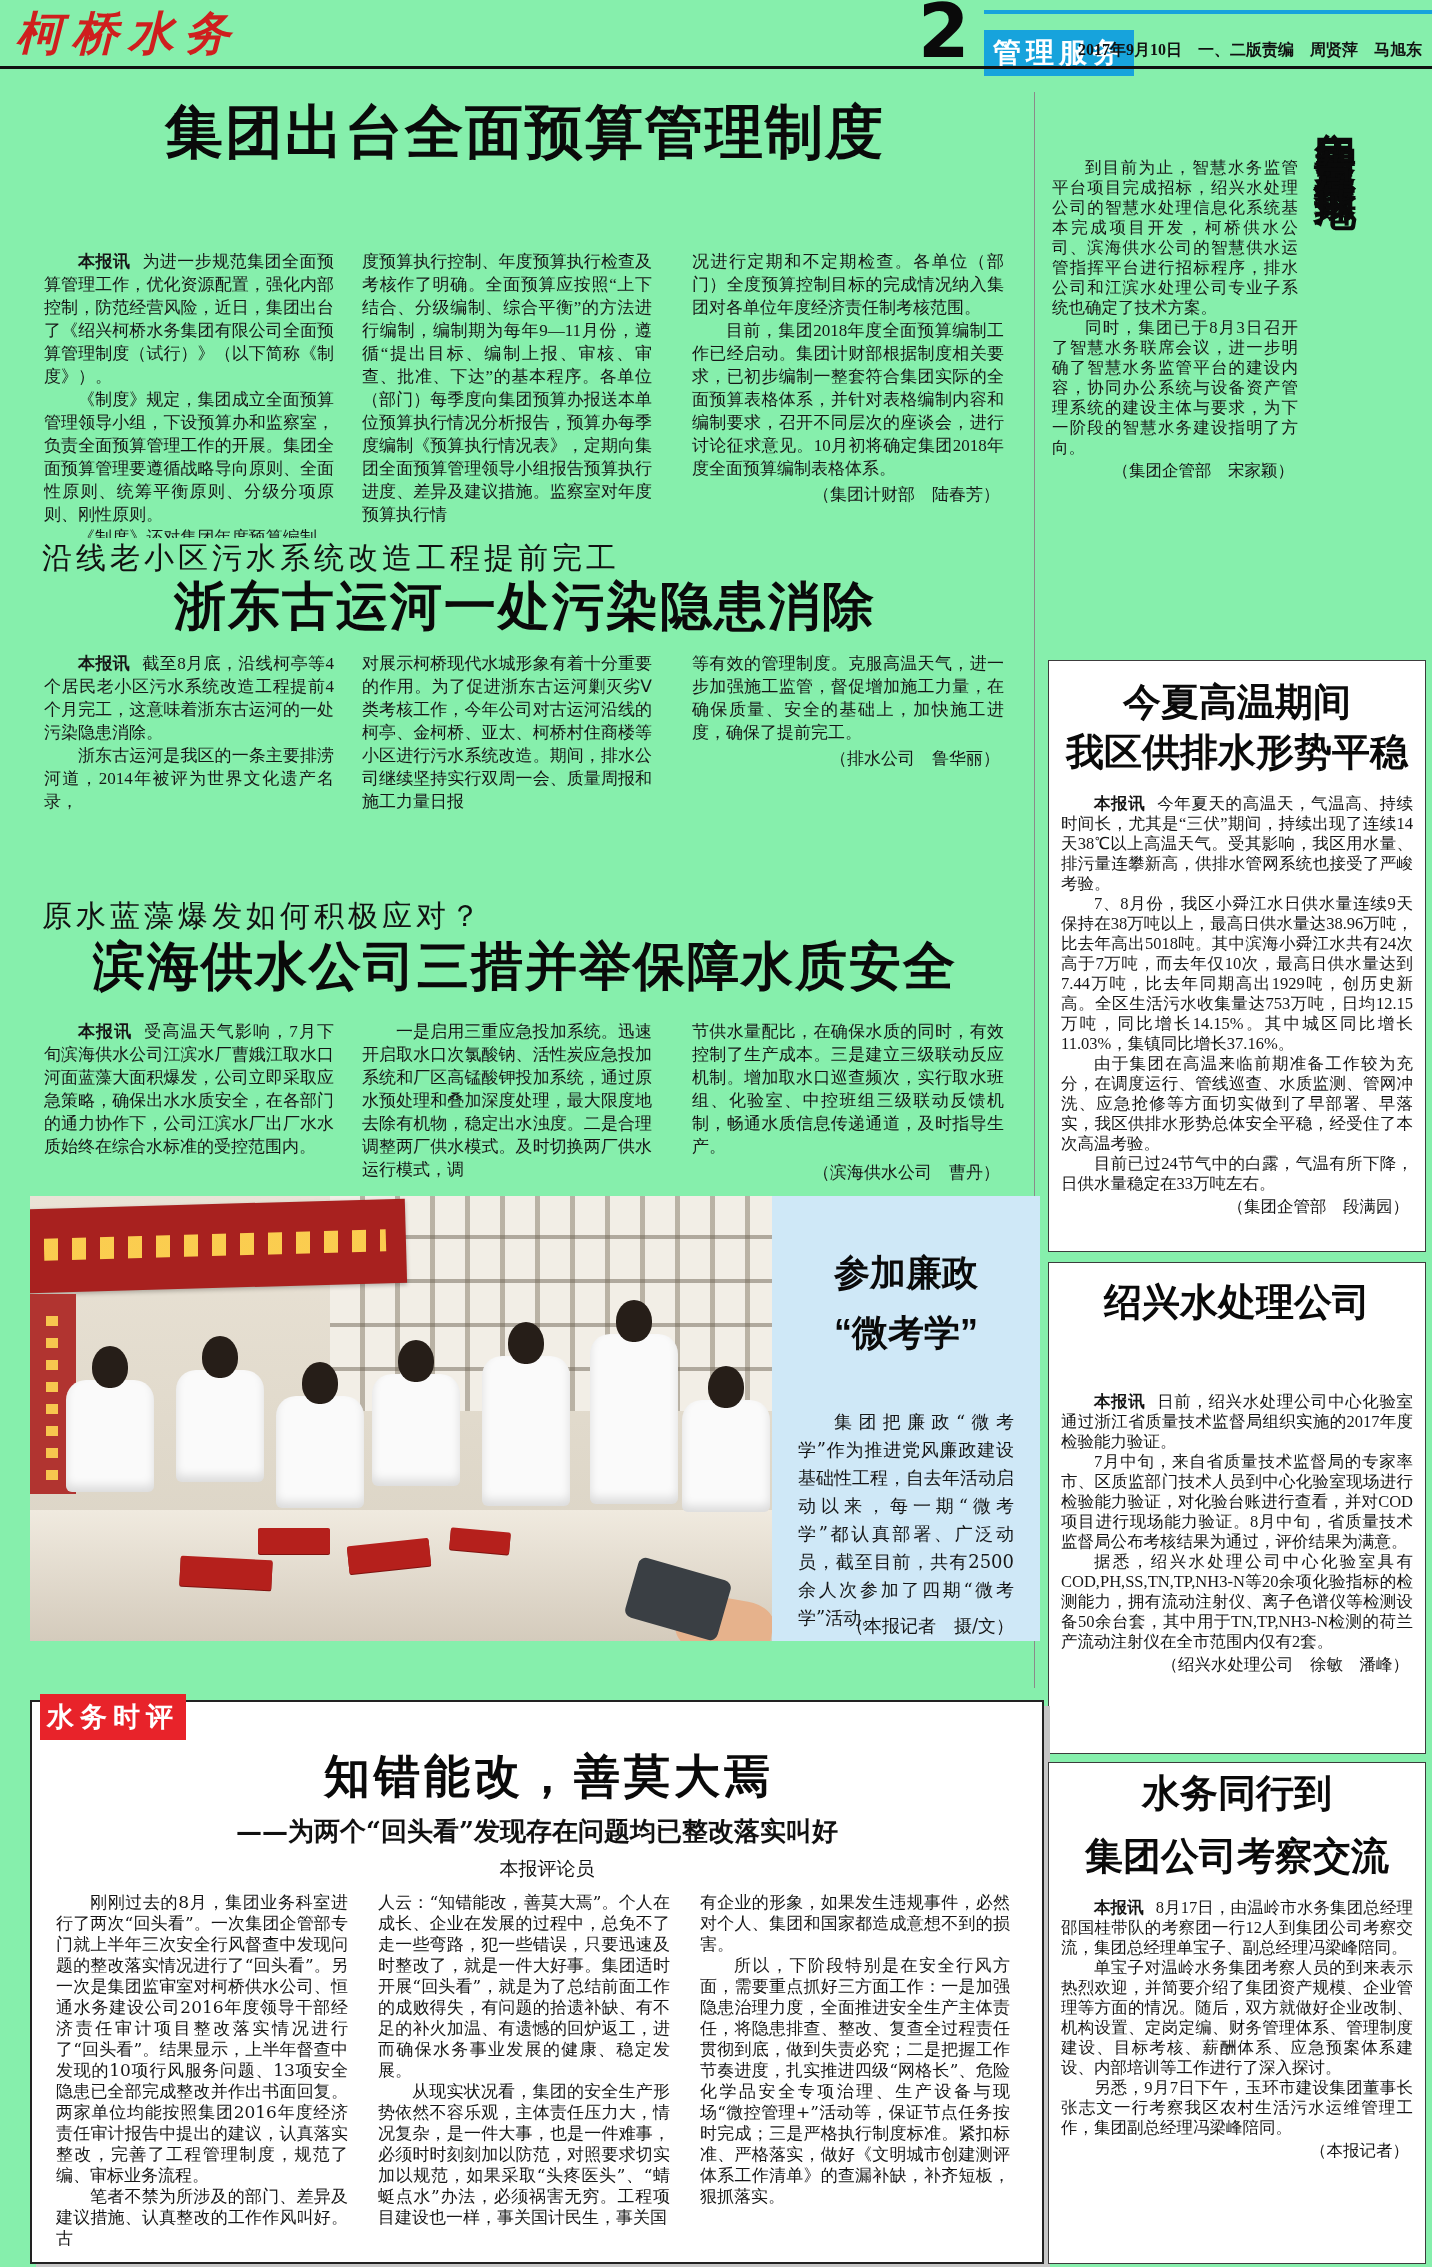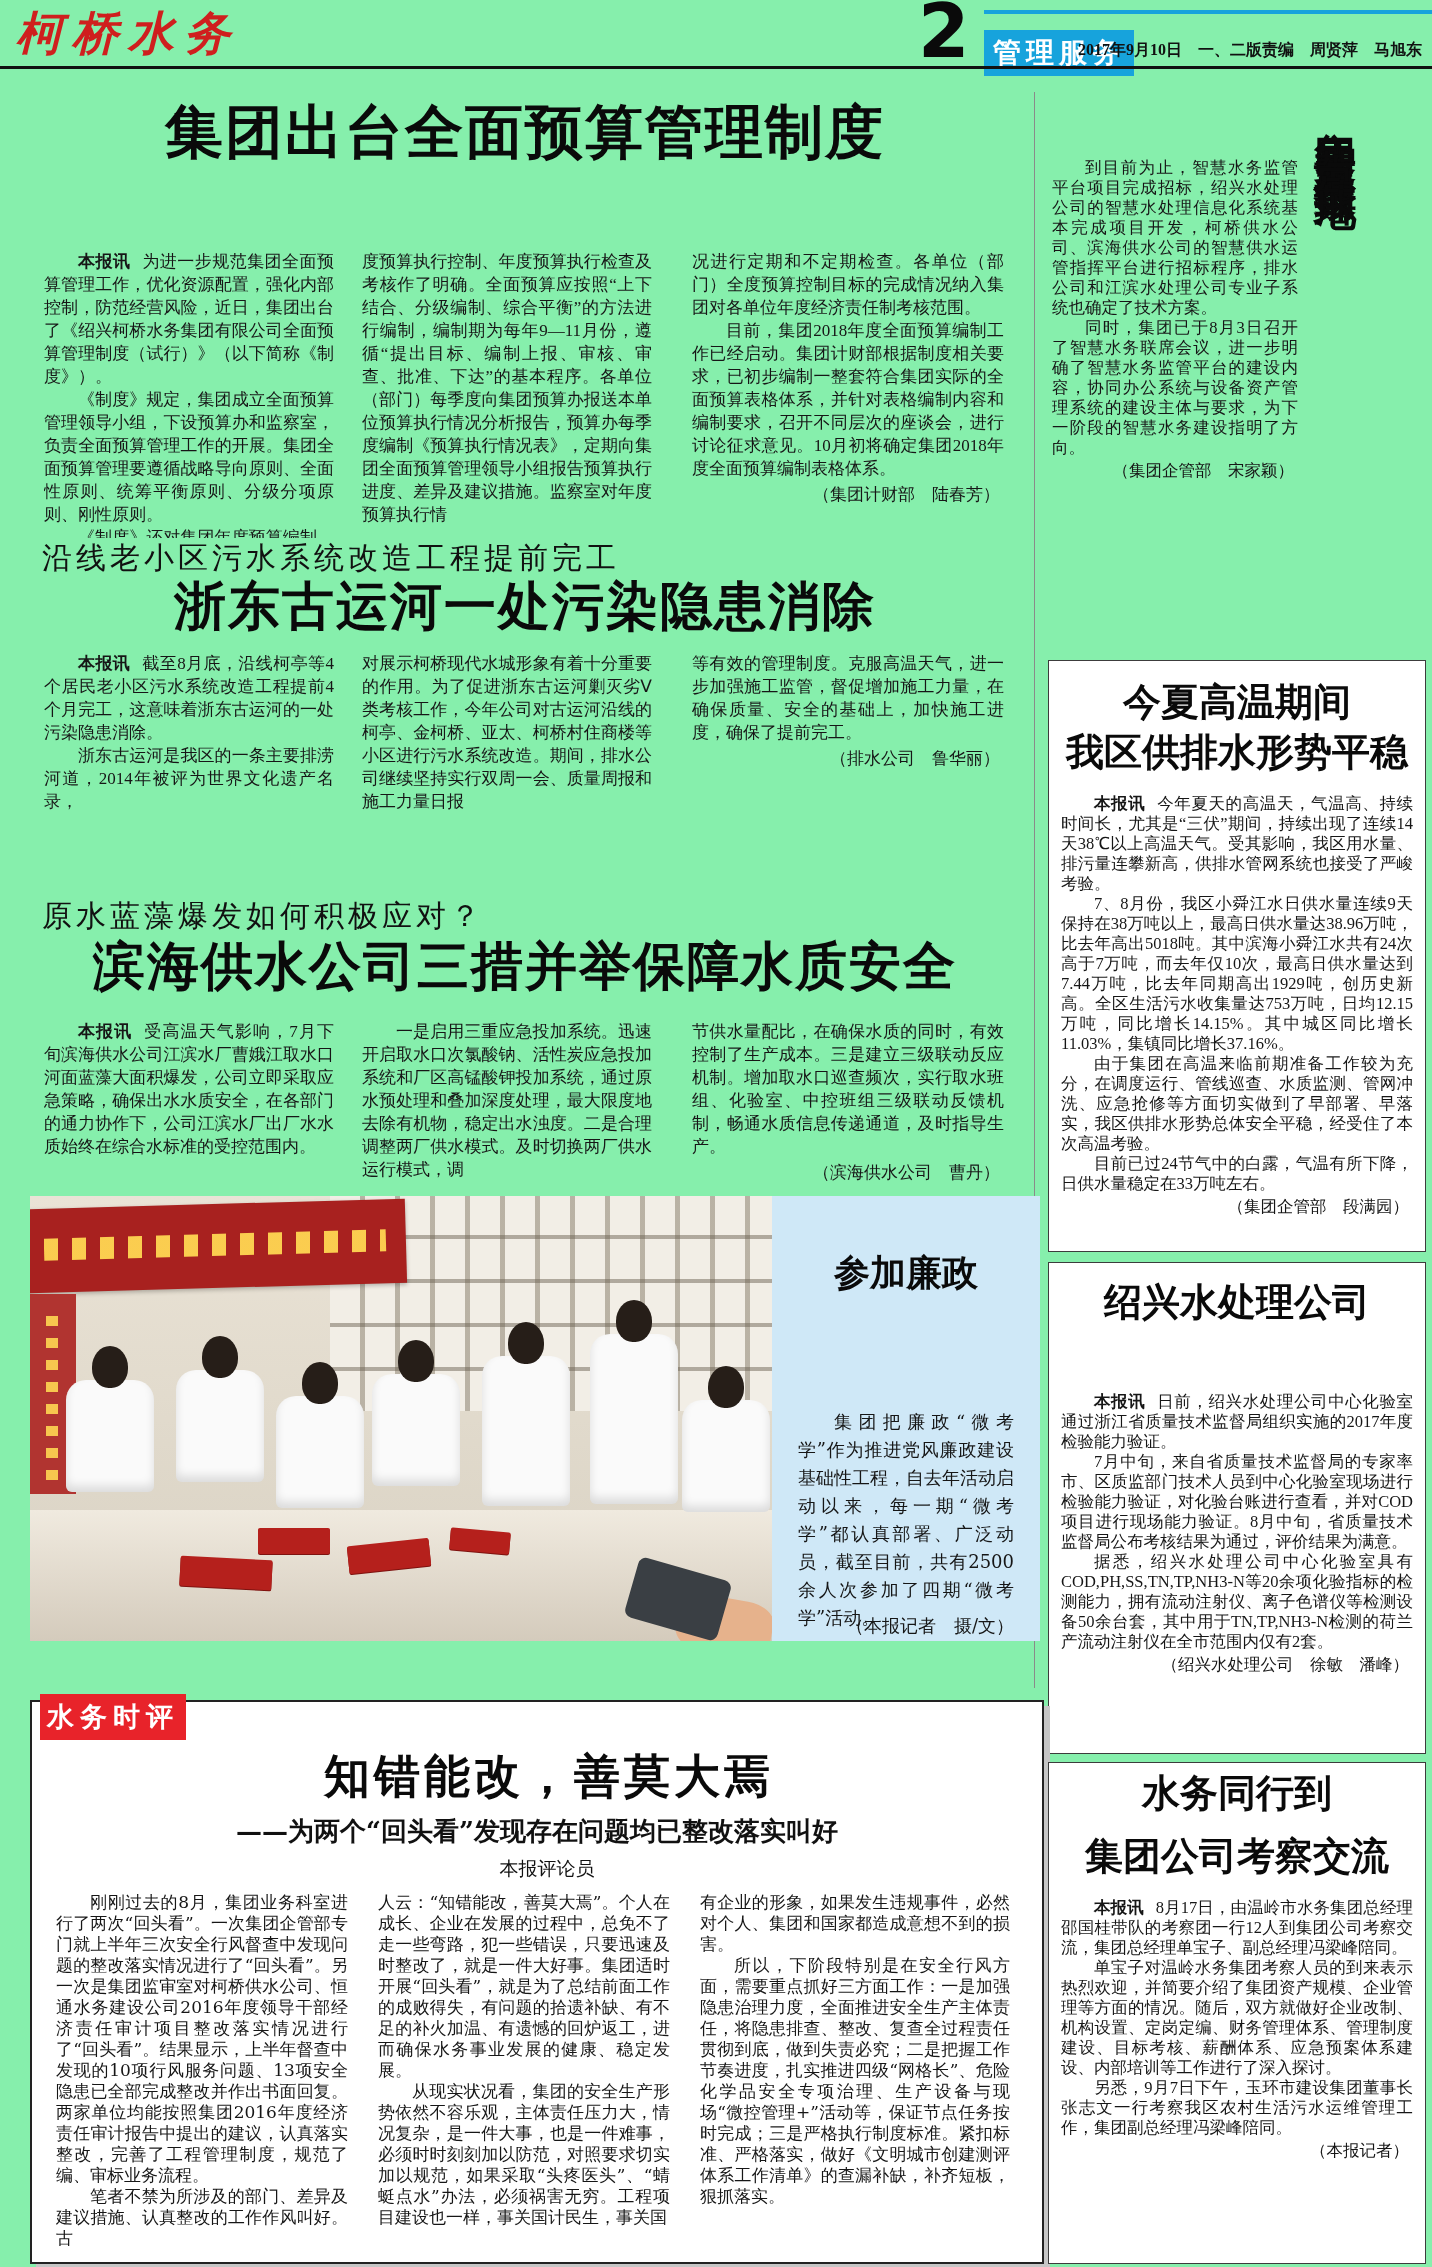--- a/index.html
+++ b/index.html
@@ -205,20 +205,21 @@
     <div class="book" style="left:228px;top:332px;width:72px;height:26px;"></div>
     <div class="book" style="left:318px;top:346px;width:82px;height:28px;transform:rotate(-6deg);"></div>
     <div class="book" style="left:420px;top:334px;width:60px;height:22px;transform:rotate(5deg);"></div>
     <div class="book" style="left:150px;top:362px;width:92px;height:30px;transform:rotate(3deg);"></div>
     <div class="ph-hand"></div>
     <div class="ph-phone"></div>
   </div>
 
   <div class="cap-box">
     <div class="cap-title" style="top:52px;">参加廉政</div>
+    <div class="cap-title" style="top:112px;">“微考学”</div>
     <div class="cap-body">集团把廉政“微考学”作为推进党风廉政建设基础性工程，自去年活动启动以来，每一期“微考学”都认真部署、广泛动员，截至目前，共有2500余人次参加了四期“微考学”活动。</div>
     <div class="cap-sig">（本报记者　摄/文）</div>
   </div>
 
   <div class="module" style="left:1048px;top:1262px;width:376px;height:490px;">
     <div class="mtitle" style="top:14px;">绍兴水处理公司</div>
     <div class="mbody" style="left:12px;right:12px;top:128px;bottom:8px;">
       <p class="para ind"><b class="lead">本报讯</b><span>日前，绍兴水处理公司中心化验室通过浙江省质量技术监督局组织实施的2017年度检验能力验证。</span></p>
       <p class="para ind">7月中旬，来自省质量技术监督局的专家率市、区质监部门技术人员到中心化验室现场进行检验能力验证，对化验台账进行查看，并对COD项目进行现场能力验证。8月中旬，省质量技术监督局公布考核结果为通过，评价结果为满意。</p>
       <p class="para ind">据悉，绍兴水处理公司中心化验室具有COD,PH,SS,TN,TP,NH3-N等20余项化验指标的检测能力，拥有流动注射仪、离子色谱仪等检测设备50余台套，其中用于TN,TP,NH3-N检测的荷兰产流动注射仪在全市范围内仅有2套。</p>

